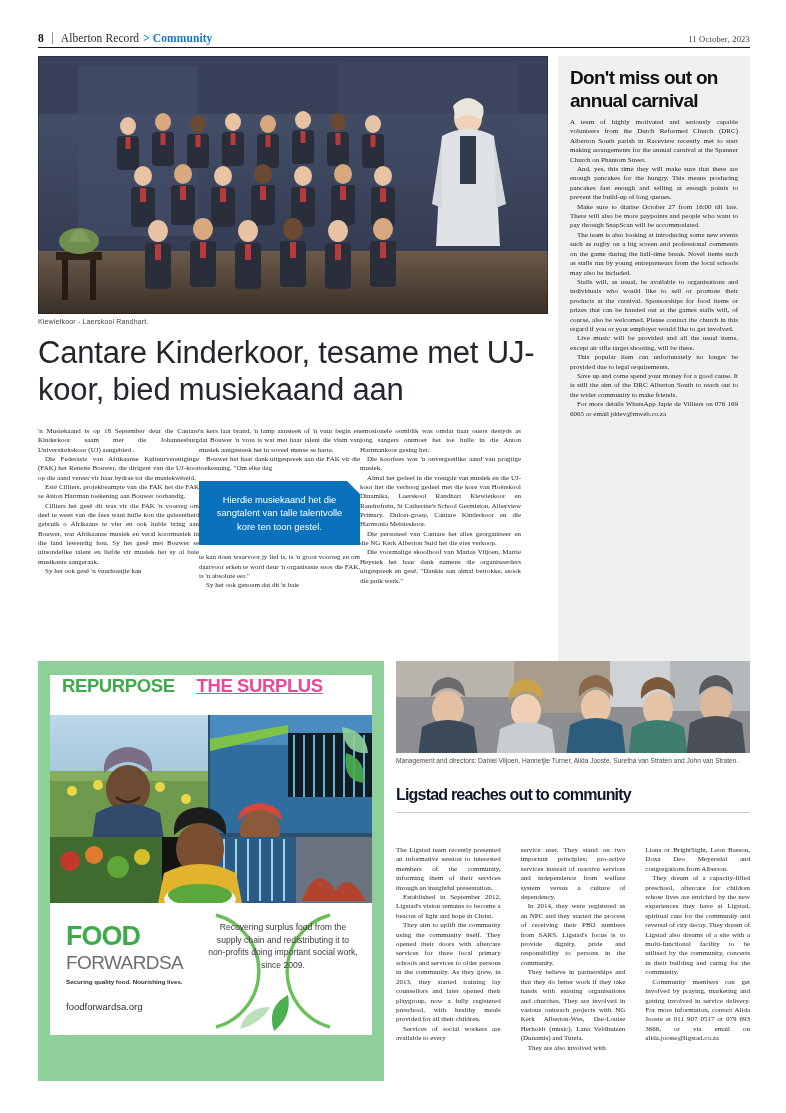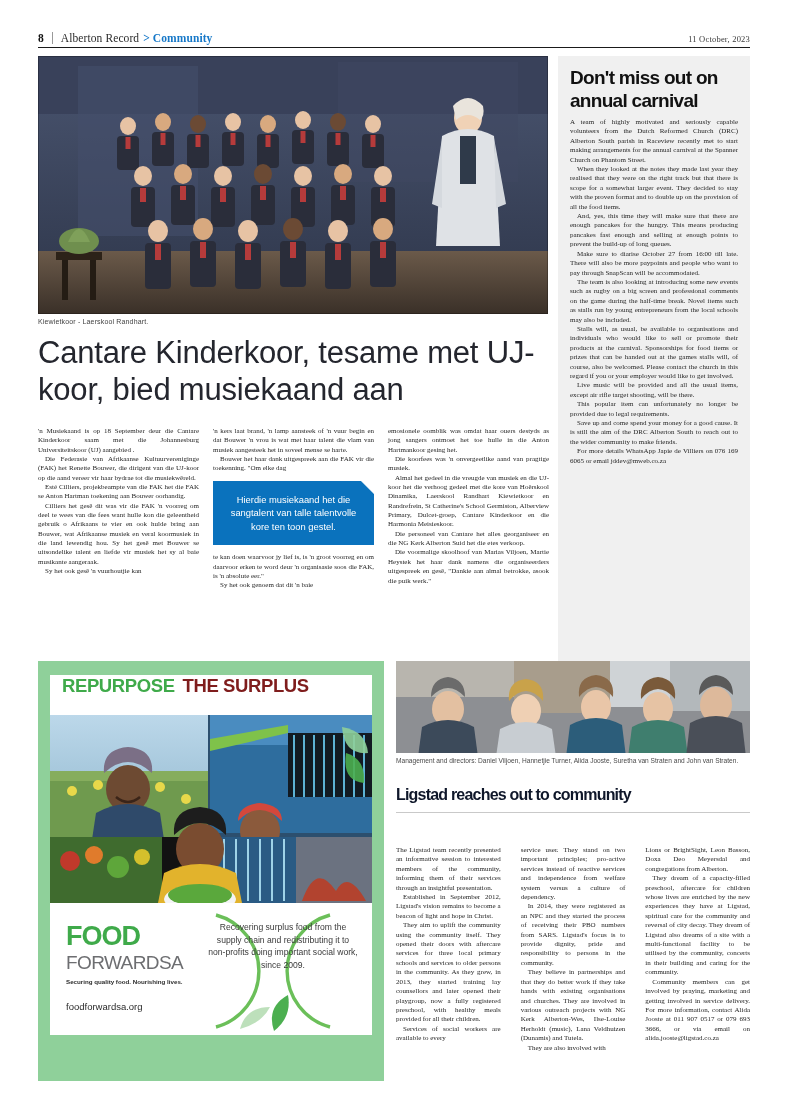--- a/index.html
+++ b/index.html
@@ -45,21 +45,21 @@
   .headline {
     position: absolute; left: 38px; top: 335px; width: 512px;
     font-family: Liberation Sans, sans-serif;
     font-size: 31px; line-height: 1.18; color: #24262e;
     font-weight: normal; letter-spacing: -0.2px;
   }
 
   
   .story-cols {
     position: absolute; left: 38px; top: 427px; width: 512px; height: 228px;
-    display: flex; gap: 14px;
+    display: flex; 
   }
   .col { width: 161px; position: relative; }
   .col p {
     font-family: "Liberation Serif", serif;
     font-size: 7.0px; line-height: 9.35px; color: #1f1f1f;
     text-align: justify; text-indent: 7px;
   }
   .col p.first { text-indent: 0; }
   .pullquote {
     position: relative; width: 161px; margin: 7px 8px 8px 0;
@@ -95,21 +95,21 @@
   .ad {
     position: absolute; left: 38px; top: 661px; width: 346px; height: 420px;
     background: #8fd09a; padding: 14px 12px 12px 12px;
   }
   .ad-head {
     background: #ffffff; height: 40px; display:flex; align-items:flex-start;
     padding-left: 12px; font-family:"Liberation Sans", sans-serif;
     font-weight: bold; font-size: 18.5px; letter-spacing: -0.4px;
   }
   .ad-head .g { color: #3faa4a; }
-  .ad-head .k { color: #7f1d1d; margin-left: 8px;}
+  .ad-head .k { color: #ec4899; margin-left: 22px; text-decoration: underline;}
   .ad-photos { position: relative; width: 100%; height: 188px; overflow:hidden; background:#2c4f6e;}
   .ad-footer { position: relative; background:#ffffff; height: 132px; overflow:hidden; }
   .ff-logo { position:absolute; left: 16px; top: 20px; width: 140px; }
   .ff-word {
     font-family:"Liberation Sans", sans-serif; font-weight:bold;
     font-size: 27px; color:#3faa4a; letter-spacing:-1px; line-height: 27px;
     display:flex; align-items:center;
   }
   .ff-word2 {
     font-family:"Liberation Sans", sans-serif; font-weight:bold;
@@ -356,21 +356,20 @@
       <p>Die koorfees was 'n onvergeetlike aand van pragtige musiek.</p>
       <p>Almal het gedeel in die vreugde van musiek en die UJ-koor het die verhoog gedeel met die kore van Hoërskool Dinamika, Laerskool Randhart Kiewietkoor en Randrefrein, St Catherine's School Germiston, Alberview Primary, Dulcet-groep, Cantare Kinderkoor en die Harmonia Meisieskoor.</p>
       <p>Die personeel van Cantare het alles georganiseer en die NG Kerk Alberton Suid het die etes verkoop.</p>
       <p>Die voormalige skoolhoof van Marias Viljoen, Martie Heystek het haar dank namens die organiseerders uitgespreek en gesê, "Dankie aan almal betrokke, asook die puik werk."</p>
     </div>
   </div>
 
   <div class="sidebar">
     <div class="sidebar-title">Don't miss out on annual carnival</div>
     <p class="first">A team of highly motivated and seriously capable volunteers from the Dutch Reformed Church (DRC) Alberton South parish in Raceview recently met to start making arrangements for the annual carnival at the Spanner Church on Phantom Street.</p>
-    <p>When they looked at the notes they made last year they realised that they were on the right track but that there is scope for a somewhat larger event. They decided to stay with the proven format and to double up on the provision of all the food items.</p>
     <p>And, yes, this time they will make sure that there are enough pancakes for the hungry. This means producing pancakes fast enough and selling at enough points to prevent the build-up of long queues.</p>
     <p>Make sure to diarise October 27 from 16:00 till late. There will also be more paypoints and people who want to pay through SnapScan will be accommodated.</p>
     <p>The team is also looking at introducing some new events such as rugby on a big screen and professional comments on the game during the half-time break. Novel items such as stalls run by young entrepreneurs from the local schools may also be included.</p>
     <p>Stalls will, as usual, be available to organisations and individuals who would like to sell or promote their products at the carnival. Sponsorships for food items or prizes that can be handed out at the games stalls will, of course, also be welcomed. Please contact the church in this regard if you or your employer would like to get involved.</p>
     <p>Live music will be provided and all the usual items, except air rifle target shooting, will be there.</p>
     <p>This popular item can unfortunately no longer be provided due to legal requirements.</p>
     <p>Save up and come spend your money for a good cause. It is still the aim of the DRC Alberton South to reach out to the wider community to make friends.</p>
     <p>For more details WhatsApp Japie de Villiers on 076 169 6065 or email jddev@mweb.co.za</p>
   </div>
 

